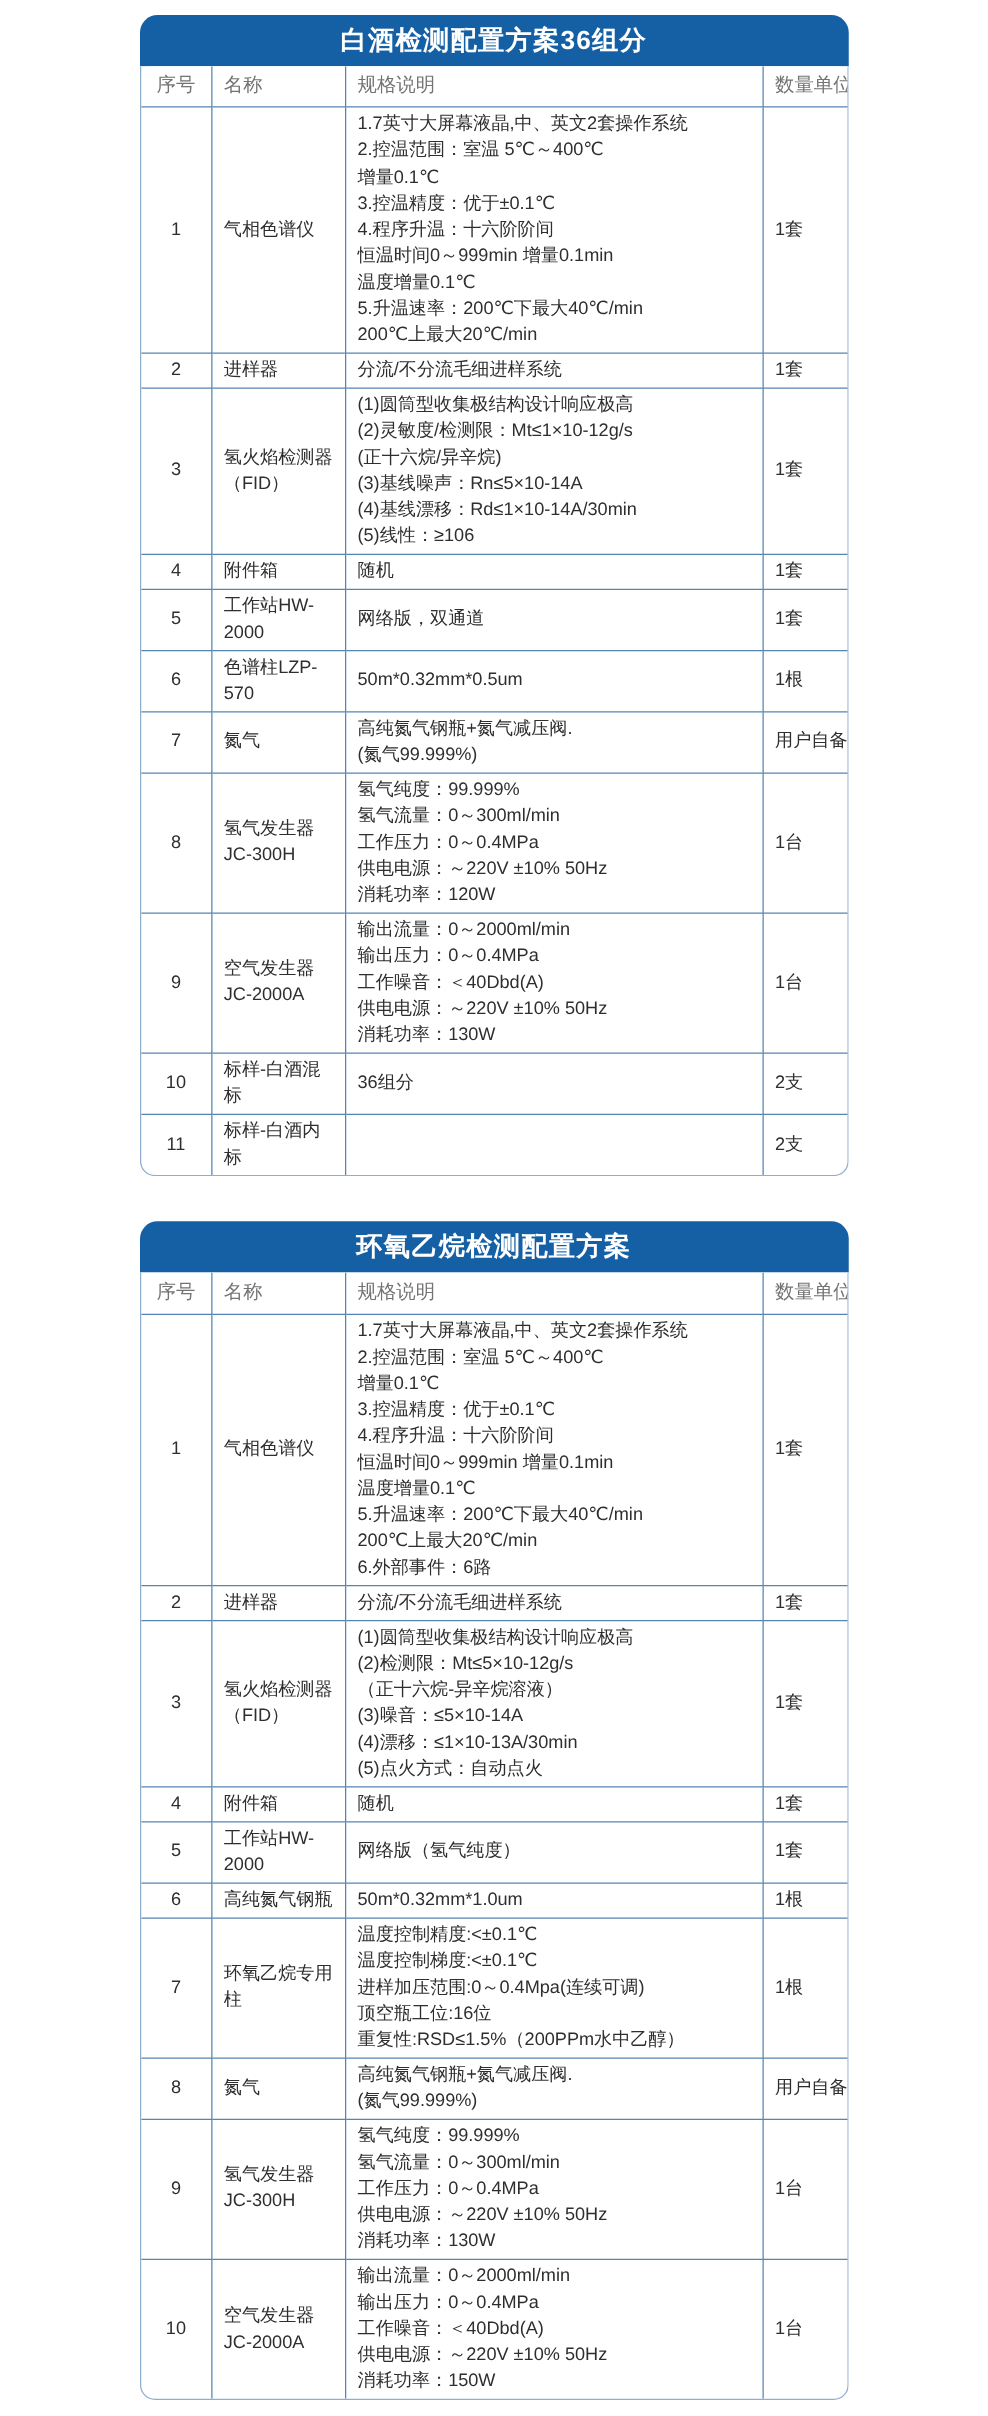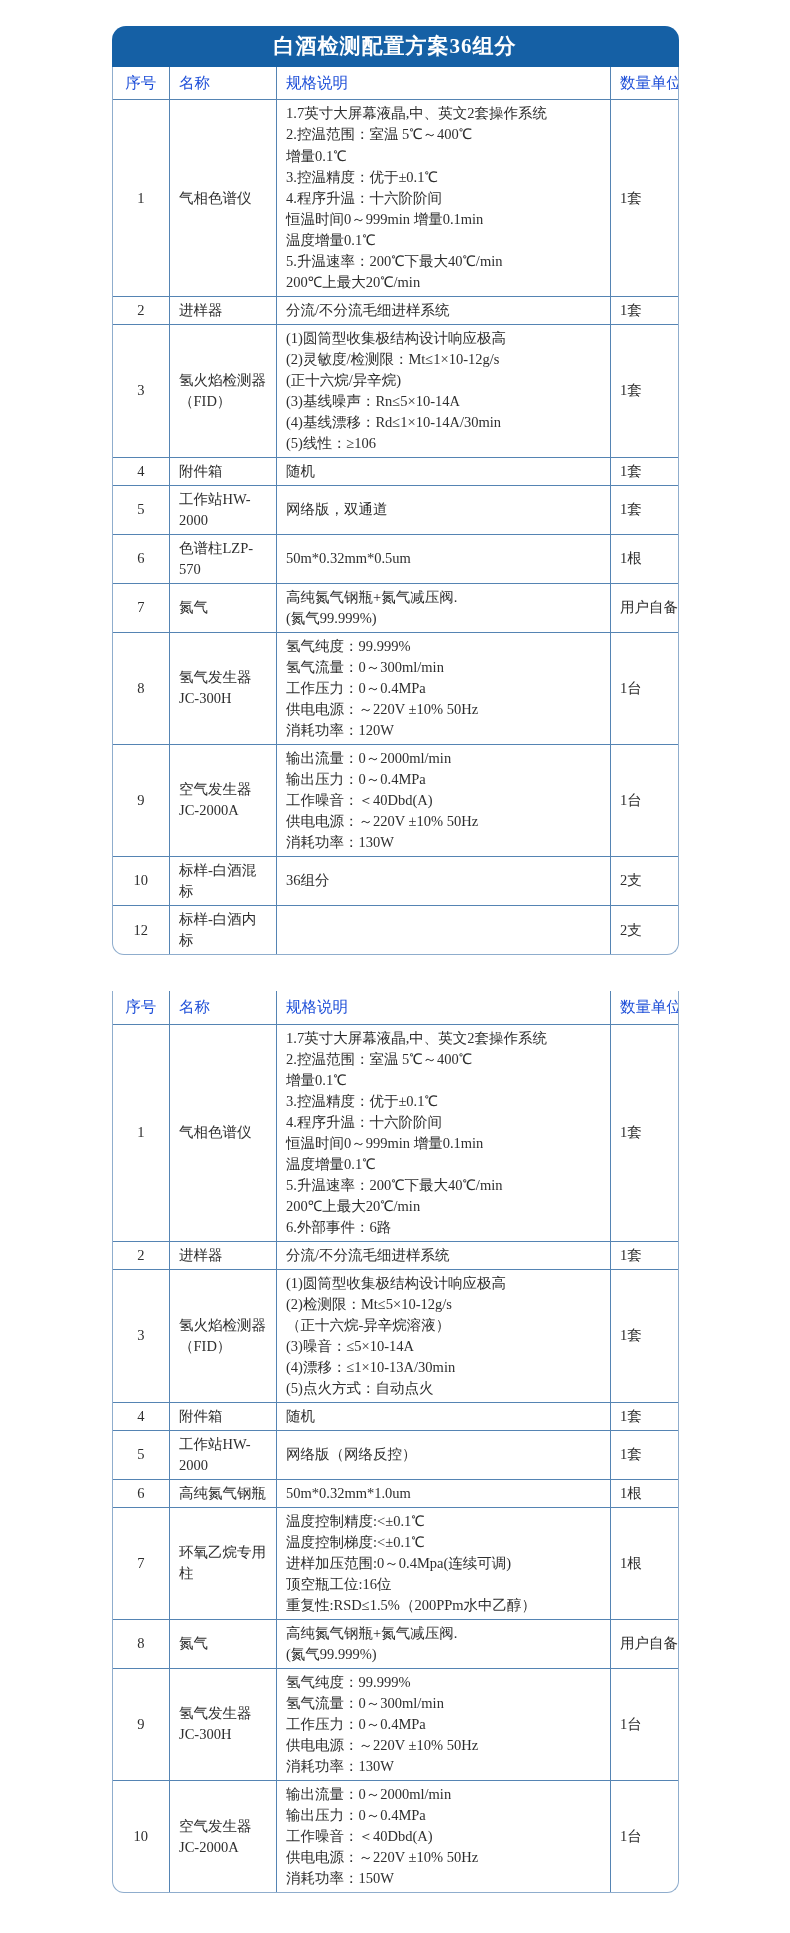--- a/index.html
+++ b/index.html
@@ -2,21 +2,21 @@
 <html><head>
 <meta charset="utf-8">
 <style>
   html,body{margin:0;padding:0;background:#ffffff;}
   body{
     width:790px;
     font-family:"Liberation Sans","DejaVu Sans",sans-serif;
     color:#2e2e2e;
   }
   .page{padding:12px 0 22px;}
-  .panel{width:567px;margin:14px auto 36px;font-family:Liberation Serif, serif;}
+  .panel{width:567px;margin:0 auto 36px;}
   .panel:last-child{margin-bottom:0;}
   .panel-title{
     background:#1560a5;
     color:#ffffff;
     font-size:21px;
     font-weight:bold;
     text-align:center;
     padding:6px 0 7px;
     border-radius:14px 14px 0 0;
     letter-spacing:1px;
@@ -33,21 +33,21 @@
     border-right:1px solid #5584b3;
     border-bottom:1px solid #5584b3;
     padding:3px 9px;
     font-size:14.5px;
     line-height:1.45;
     vertical-align:middle;
     text-align:left;
     font-weight:normal;
     word-wrap:break-word;
   }
-  th{font-size:15.5px;padding:5px 9px;color:#1d4ed8;}
+  th{font-size:15.5px;padding:5px 9px;color:#737373;}
   th:last-child,td:last-child{border-right:none;}
   tr:last-child td{border-bottom:none;}
   .c-no{text-align:center;}
   .c-name,.c-spec{white-space:pre-line;}
 </style>
 </head>
 <body>
 
 <div class="page">
 
@@ -148,31 +148,32 @@
 消耗功率：130W</td>
     <td class="c-qty">1台</td>
   </tr>
             <tr>
     <td class="c-no">10</td>
     <td class="c-name">标样-白酒混标</td>
     <td class="c-spec">36组分</td>
     <td class="c-qty">2支</td>
   </tr>
             <tr>
-    <td class="c-no">12</td>
+    <td class="c-no">11</td>
     <td class="c-name">标样-白酒内标</td>
     <td class="c-spec"></td>
     <td class="c-qty">2支</td>
   </tr>
           </tbody>
       </table>
     </div>
   </section>
 
   <section class="panel">
+    <div class="panel-title">环氧乙烷检测配置方案</div>
     <div class="table-wrap">
       <table>
         <colgroup>
           <col style="width:57px">
             <col style="width:107px">
             <col style="width:334px">
             <col style="width:118px">
         </colgroup>
         <thead>
           <tr>
@@ -217,21 +218,21 @@
   </tr>
             <tr>
     <td class="c-no">4</td>
     <td class="c-name">附件箱</td>
     <td class="c-spec">随机</td>
     <td class="c-qty">1套</td>
   </tr>
             <tr>
     <td class="c-no">5</td>
     <td class="c-name">工作站HW-2000</td>
-    <td class="c-spec">网络版（网络反控）</td>
+    <td class="c-spec">网络版（氢气纯度）</td>
     <td class="c-qty">1套</td>
   </tr>
             <tr>
     <td class="c-no">6</td>
     <td class="c-name">高纯氮气钢瓶</td>
     <td class="c-spec">50m*0.32mm*1.0um</td>
     <td class="c-qty">1根</td>
   </tr>
             <tr>
     <td class="c-no">7</td>

